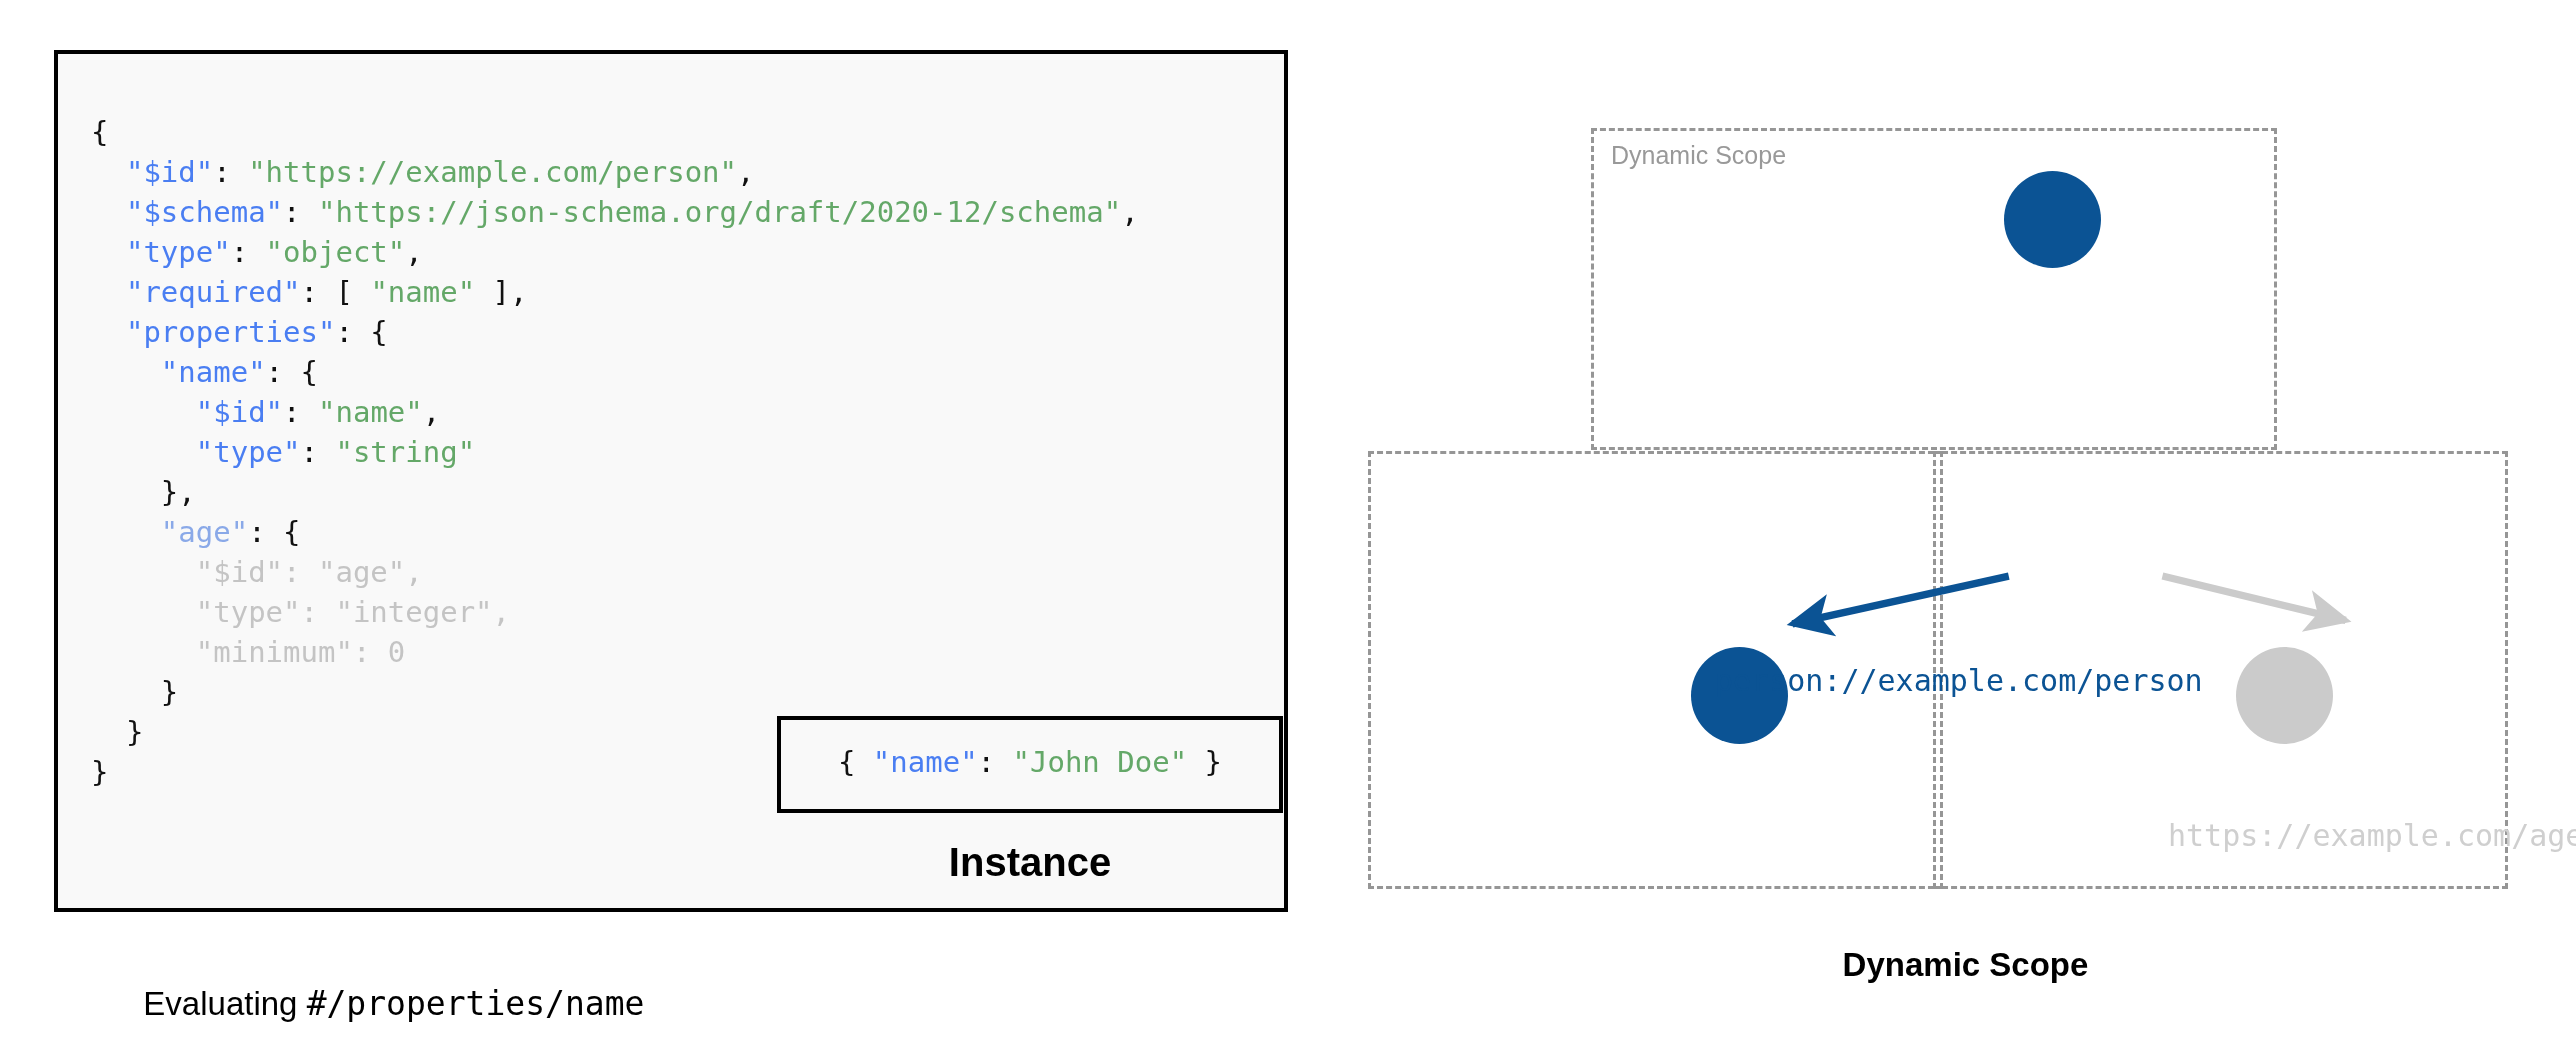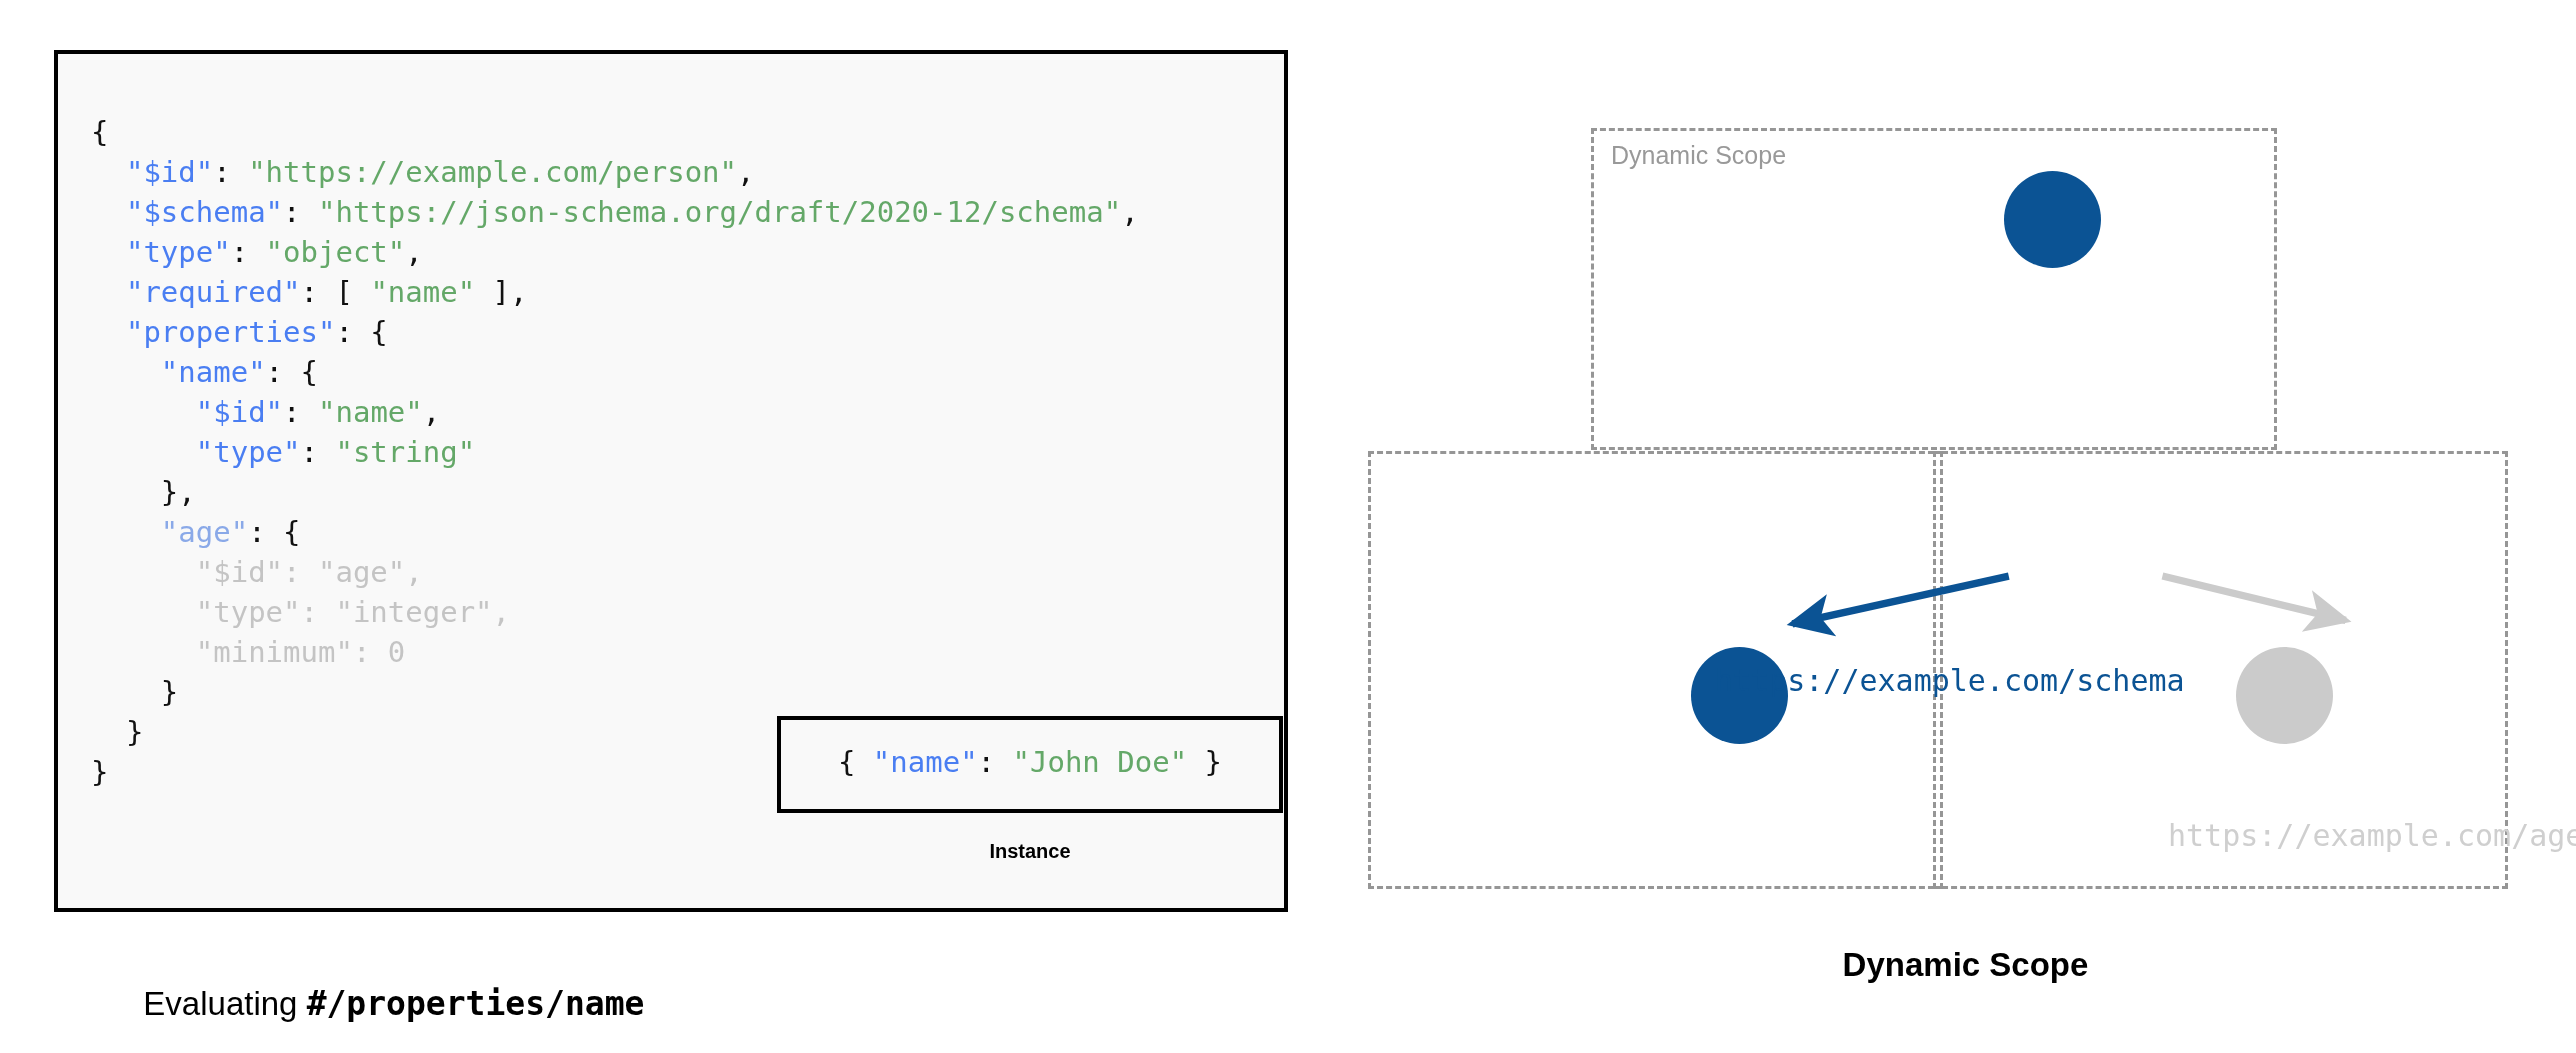--- a/index.html
+++ b/index.html
@@ -64,40 +64,40 @@
     font-size: 29px;
     white-space: pre;
     color: #111111;
   }
   #instance-caption {
     position: absolute;
     left: 719px;
     top: 786px;
     width: 506px;
     text-align: center;
-    font-size: 20px;
+    font-size: 40px;
     font-weight: bold;
     color: #000000;
   }
 
   #left-caption {
     position: absolute;
     left: 125px;
     top: 946px;
     font-size: 33px;
     color: #000000;
     white-space: pre;
   }
   #left-caption .cap-bold {
     font-family: "Liberation Sans", sans-serif;
     font-weight: normal;
   }
   #left-caption .cap-mono {
     font-family: "DejaVu Sans Mono", "Liberation Mono", monospace;
-    font-weight: bold;
+    font-weight: normal;
   }
 
   
   #right-panel {
     position: absolute;
     left: 1355px;
     top: 0;
     width: 1221px;
     height: 762px;
   }
@@ -192,18 +192,18 @@
       </marker>
     </defs>
     <line x1="1148" y1="1012" x2="768" y2="1096" stroke="#0b5394" stroke-width="13" marker-end="url(#arrow-blue)"></line>
     <line x1="1418" y1="1012" x2="1740" y2="1090" stroke="#cbcbcb" stroke-width="13" marker-end="url(#arrow-gray)"></line>
   </svg>
 
   <div class="node-circle" id="circle-person" style="background: rgb(11, 83, 148);"></div>
   <div class="node-circle" id="circle-name" style="background: rgb(11, 83, 148);"></div>
   <div class="node-circle" id="circle-age" style="background: rgb(203, 203, 203);"></div>
 
-  <div class="node-url" id="url-person">https://example.com/schema</div>
+  <div class="node-url" id="url-person">person://example.com/person</div>
   <div class="node-url" id="url-age">https://example.com/age</div>
 
   <div id="right-caption">Dynamic Scope</div>
 </div>
 
 
 </body></html>

